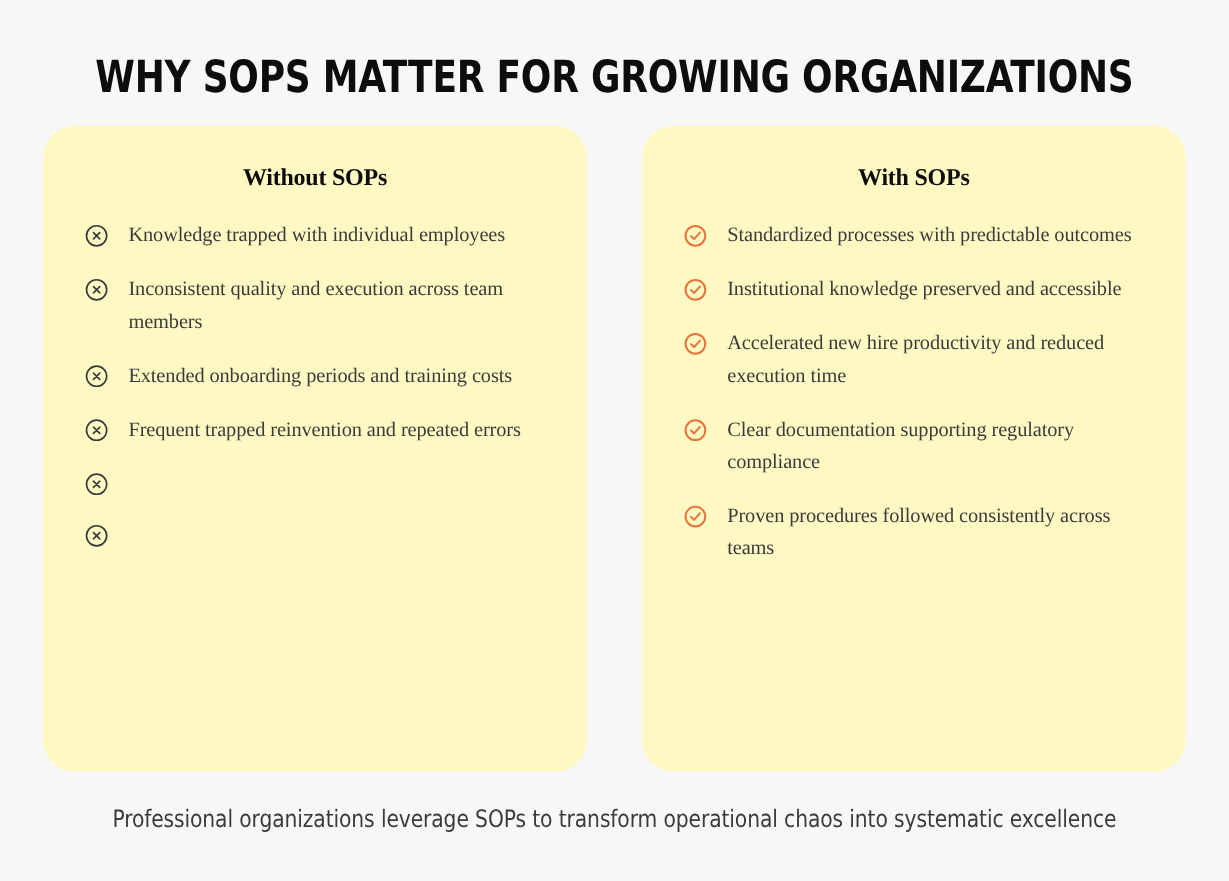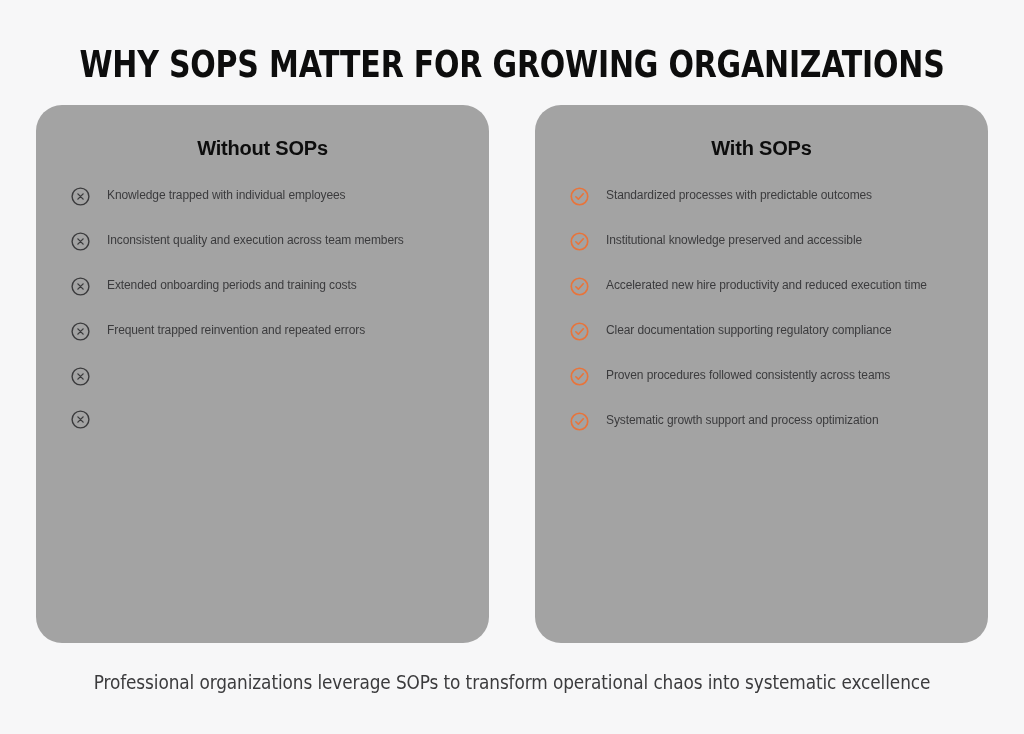--- a/index.html
+++ b/index.html
@@ -45,23 +45,24 @@
     left:36px;
     width:952px;
     height:538px;
     display:flex;
     gap:46px;
   }
 
   .card {
     width:453px;
     height:538px;
-    background:#a3a3a3;
+    background:#fef9c3;
     border-radius:26px;
     padding:32px 28px 0 28px;
+    font-family:Liberation Serif, serif;
   }
 
   .card-title {
     text-align:center;
     font-size:20px;
     font-weight:700;
     color:#0d0d0d;
     letter-spacing:-0.2px;
     margin-bottom:22px;
   }
@@ -80,21 +81,21 @@
 
   .bullet-icon {
     flex:0 0 auto;
     width:21px;
     height:21px;
     margin-top:4px;
   }
   .bullet-icon svg { display:block; width:21px; height:21px; }
 
   .item-text {
-    font-size:12px;
+    font-size:17px;
     line-height:27px;
     color:#3b3b3d;
     letter-spacing:-0.1px;
     max-width:345px;
   }
 
   
   .footer {
     position:absolute;
     top:669px;
@@ -232,29 +233,20 @@
         <li class="list-item">
           <span class="bullet-icon">
             <svg viewBox="0 0 24 24" fill="none" stroke="#e8743b" stroke-width="1.9" stroke-linecap="round" stroke-linejoin="round">
               <circle cx="12" cy="12" r="9.4"></circle>
               <path d="M7.8 12.3 L10.7 15.1 L16.3 8.9"></path>
             </svg>
           </span>
           <span class="item-text">Proven procedures followed consistently across teams</span>
         </li>
 
-        <li class="list-item">
-          <span class="bullet-icon">
-            <svg viewBox="0 0 24 24" fill="none" stroke="#e8743b" stroke-width="1.9" stroke-linecap="round" stroke-linejoin="round">
-              <circle cx="12" cy="12" r="9.4"></circle>
-              <path d="M7.8 12.3 L10.7 15.1 L16.3 8.9"></path>
-            </svg>
-          </span>
-          <span class="item-text">Systematic growth support and process optimization</span>
-        </li>
 
       </ul>
     </section>
 
   </div>
 
   <p class="footer">Professional organizations leverage SOPs to transform operational chaos into systematic excellence</p>
 
 </div>
 

